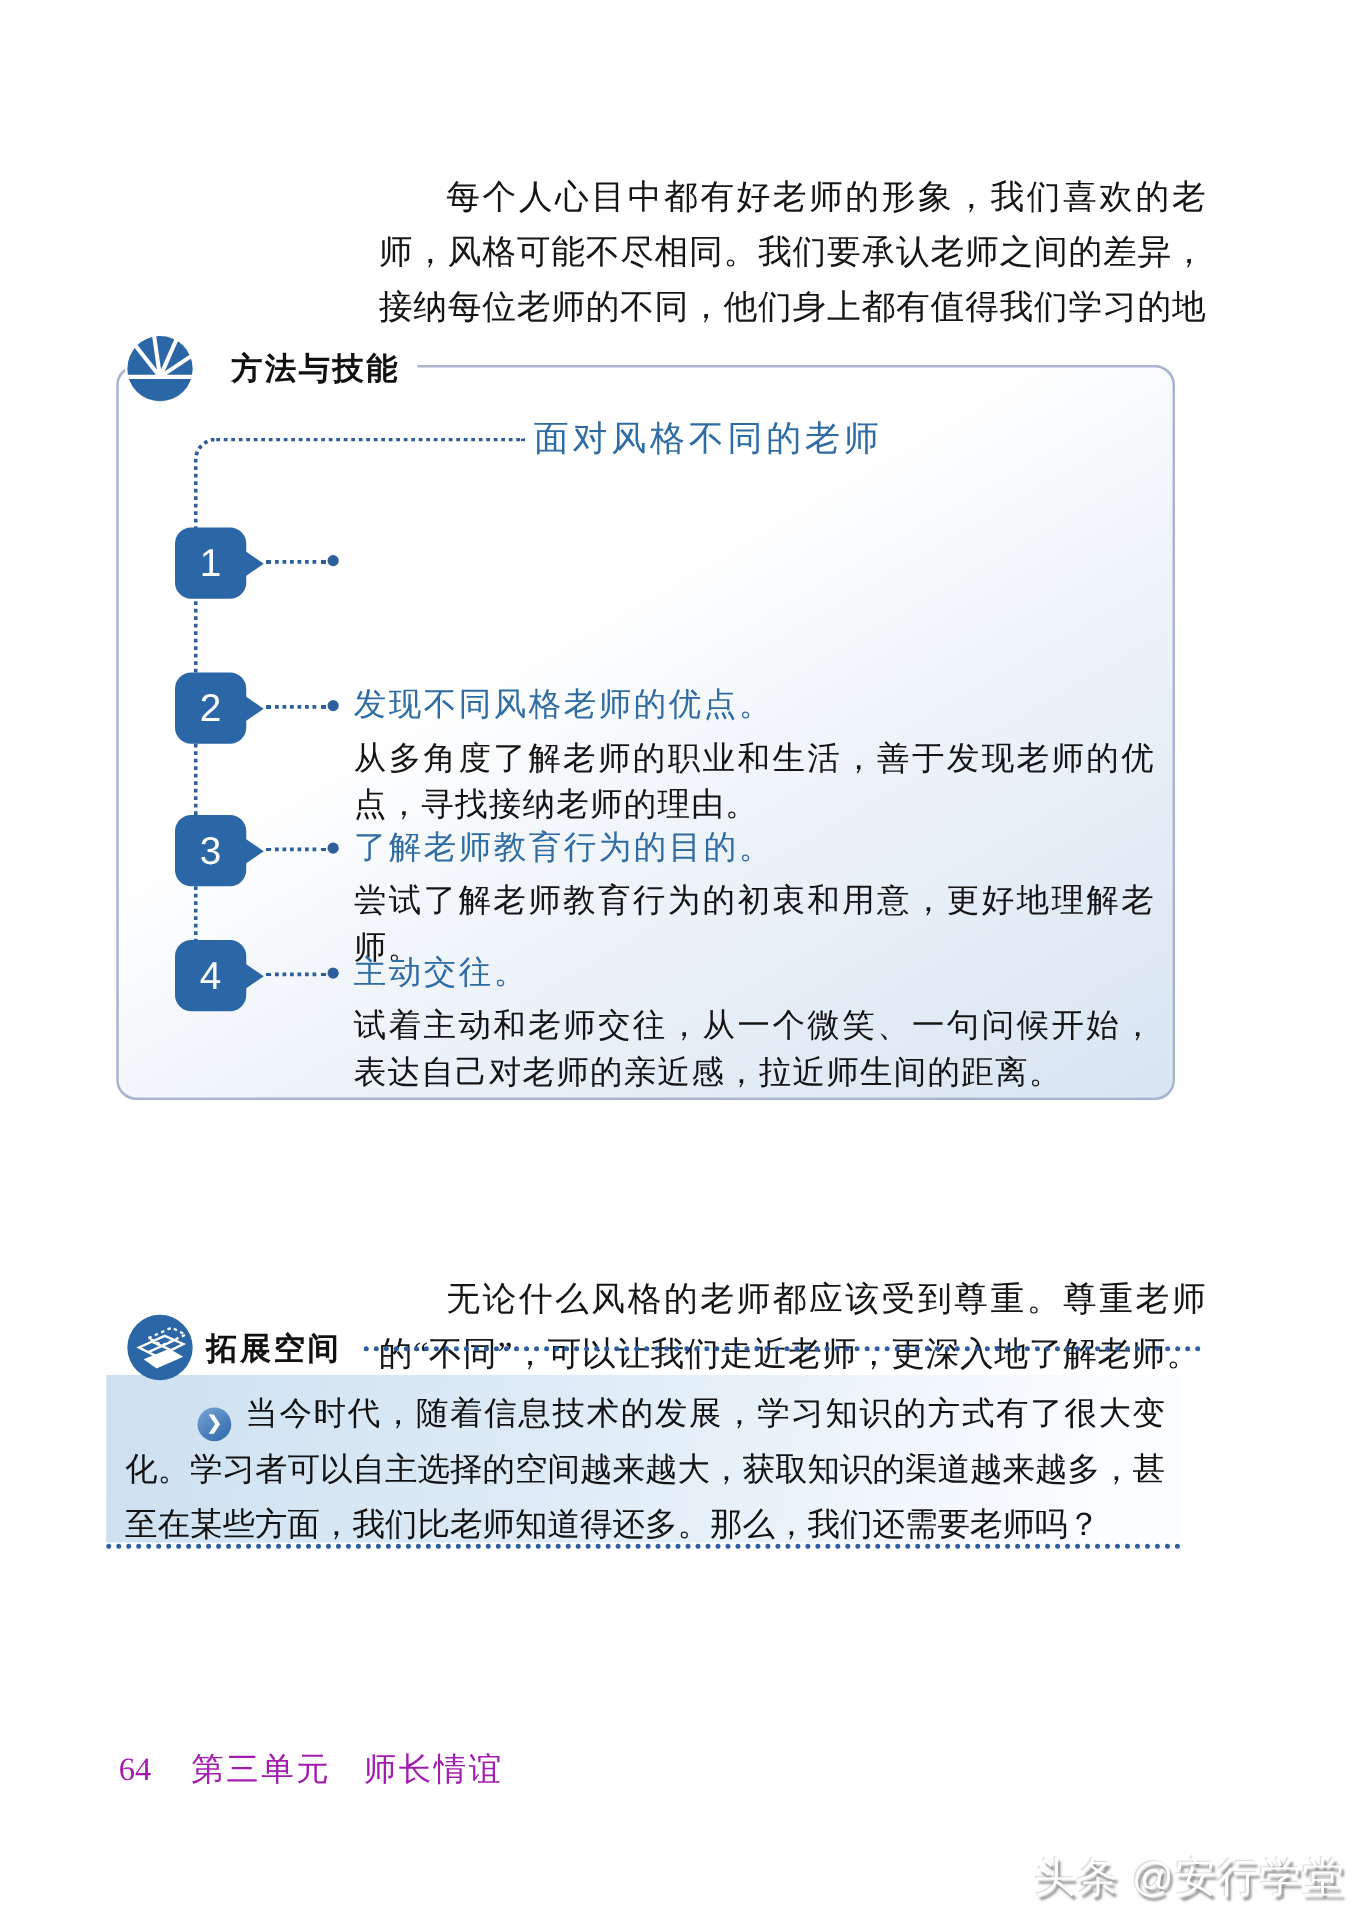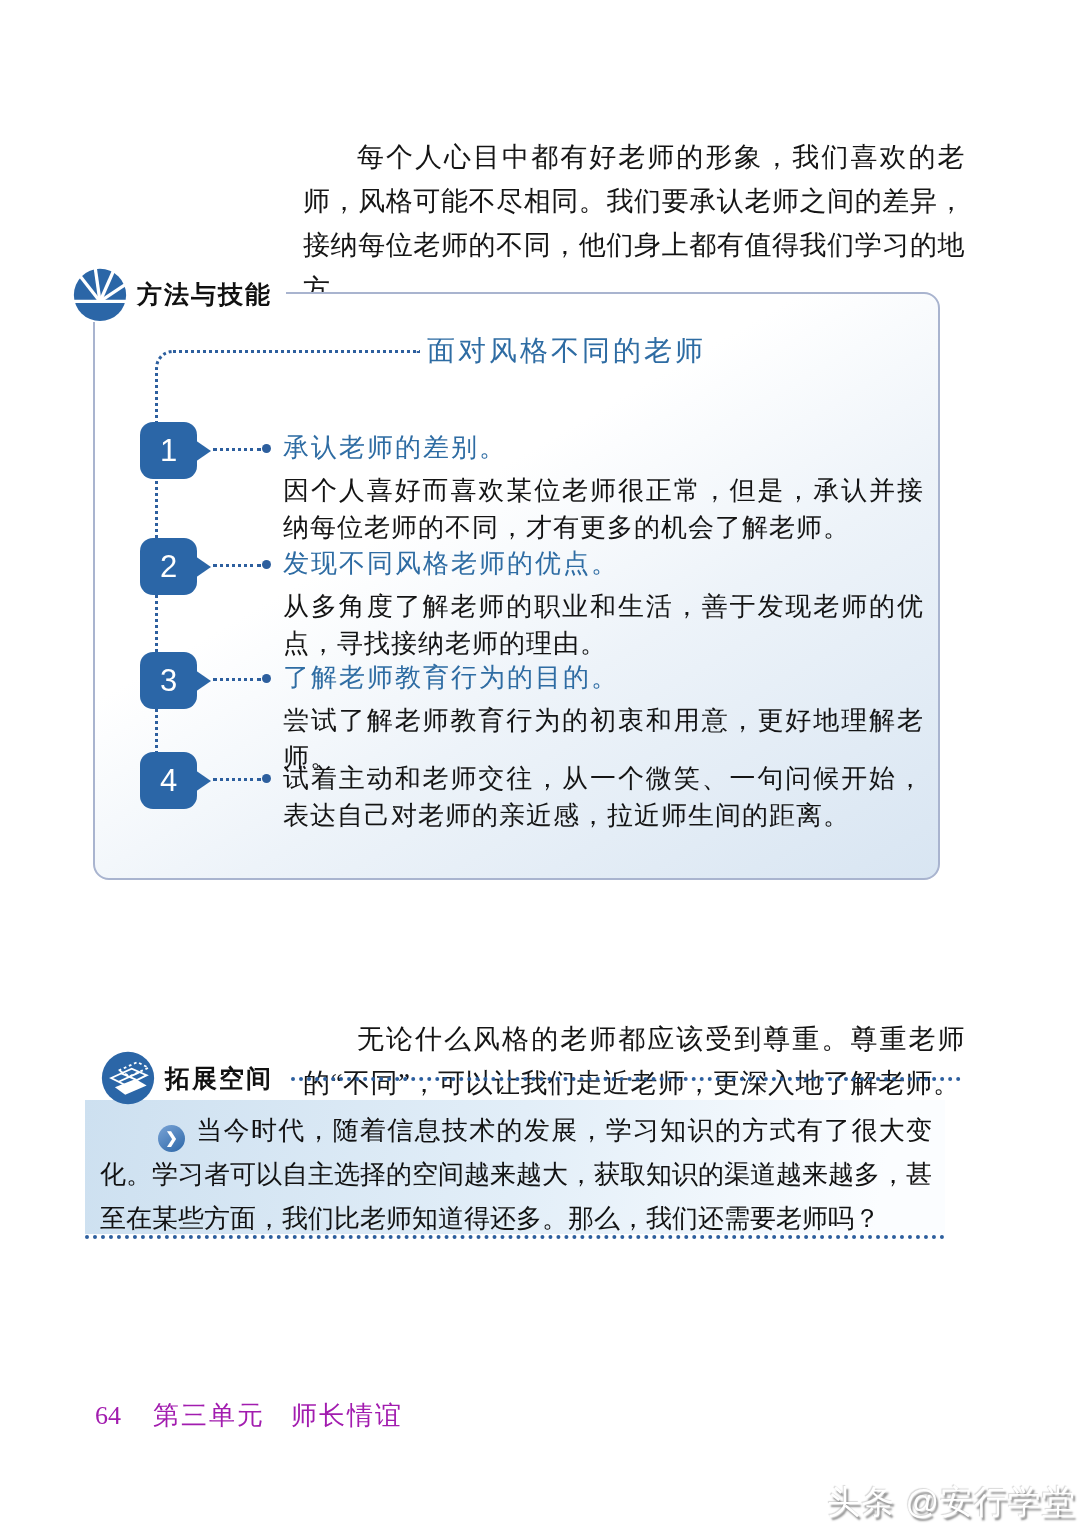--- a/index.html
+++ b/index.html
@@ -32,21 +32,21 @@
     padding-right:14px;
     z-index:3;
   }
   .section-header .s-icon{width:56px;height:56px;flex:none;display:block;}
   .section-header .s-label{
     font-family:"Liberation Sans", sans-serif;
     font-weight:bold;font-size:25px;color:#111;
     letter-spacing:2px;margin-left:9px;
     white-space:nowrap;
   }
-  .hdr-methods{top:266px;left:72px;}
+  .hdr-methods{top:266px;left:100px;gap:20px;}
   .hdr-expansion{top:1050px;left:100px;width:861px;padding-right:0;background:transparent;}
   .hdr-expansion .lead-dots{
     flex:1;height:0;margin-left:18px;
     border-top:4px dotted #2d5f9e;
     position:relative;top:1px;
   }
 
   
   .method-box{
     position:absolute;
@@ -183,24 +183,20 @@
     <span class="s-label">方法与技能</span>
   </div>
 
   <div class="method-box">
     <div class="dotted-frame"></div>
     <div class="box-title">面对风格不同的老师</div>
 
     <div class="m-item i0">
       <div class="badge">1</div>
       <div class="connector"></div>
-      <div class="m-content">
-        <p class="m-heading">承认老师的差别。</p>
-        <p class="m-body">因个人喜好而喜欢某位老师很正常，但是，承认并接纳每位老师的不同，才有更多的机会了解老师。</p>
-      </div>
     </div>
 
     <div class="m-item i1">
       <div class="badge">2</div>
       <div class="connector"></div>
       <div class="m-content">
         <p class="m-heading">发现不同风格老师的优点。</p>
         <p class="m-body">从多角度了解老师的职业和生活，善于发现老师的优点，寻找接纳老师的理由。</p>
       </div>
     </div>
@@ -211,20 +207,21 @@
       <div class="m-content">
         <p class="m-heading">了解老师教育行为的目的。</p>
         <p class="m-body">尝试了解老师教育行为的初衷和用意，更好地理解老师。</p>
       </div>
     </div>
 
     <div class="m-item i3">
       <div class="badge">4</div>
       <div class="connector"></div>
       <div class="m-content">
+        <p class="m-heading">主动交往。</p>
         <p class="m-body">试着主动和老师交往，从一个微笑、一句问候开始，表达自己对老师的亲近感，拉近师生间的距离。</p>
       </div>
     </div>
   </div>
 
   <p class="para middle">无论什么风格的老师都应该受到尊重。尊重老师的“不同”，可以让我们走近老师，更深入地了解老师。</p>
 
   <div class="expansion-panel"></div>
 
   <div class="section-header hdr-expansion">

